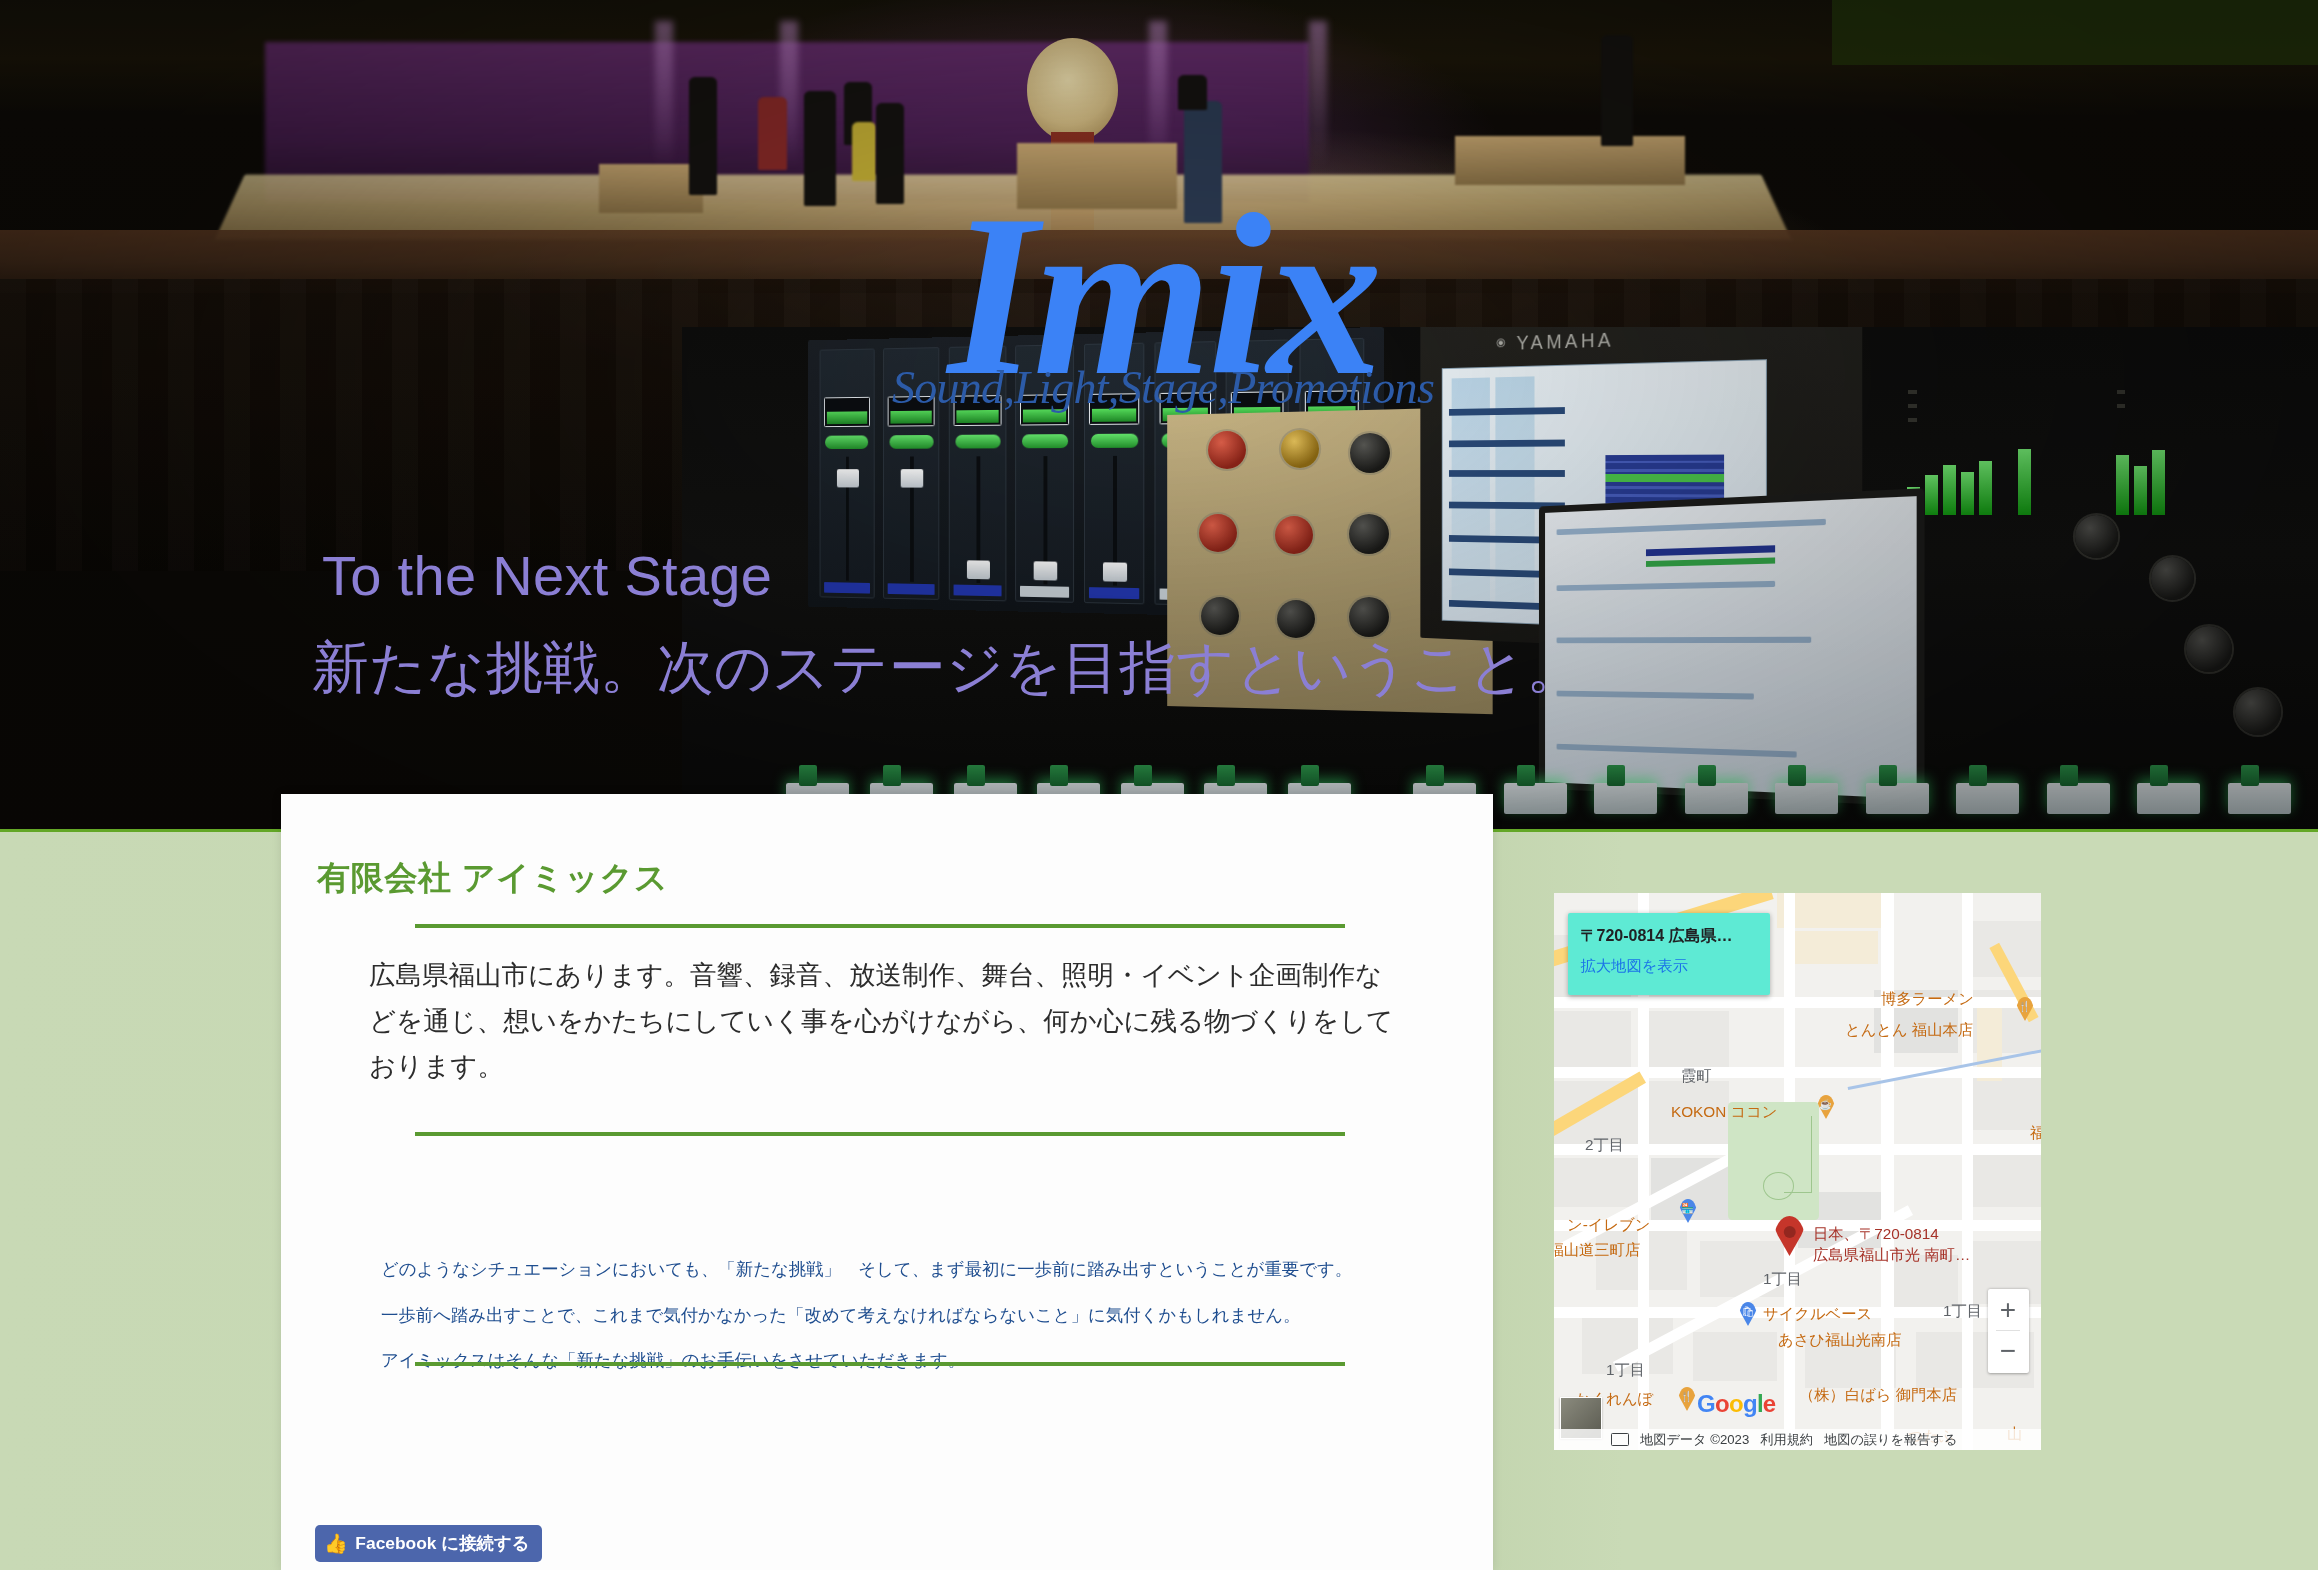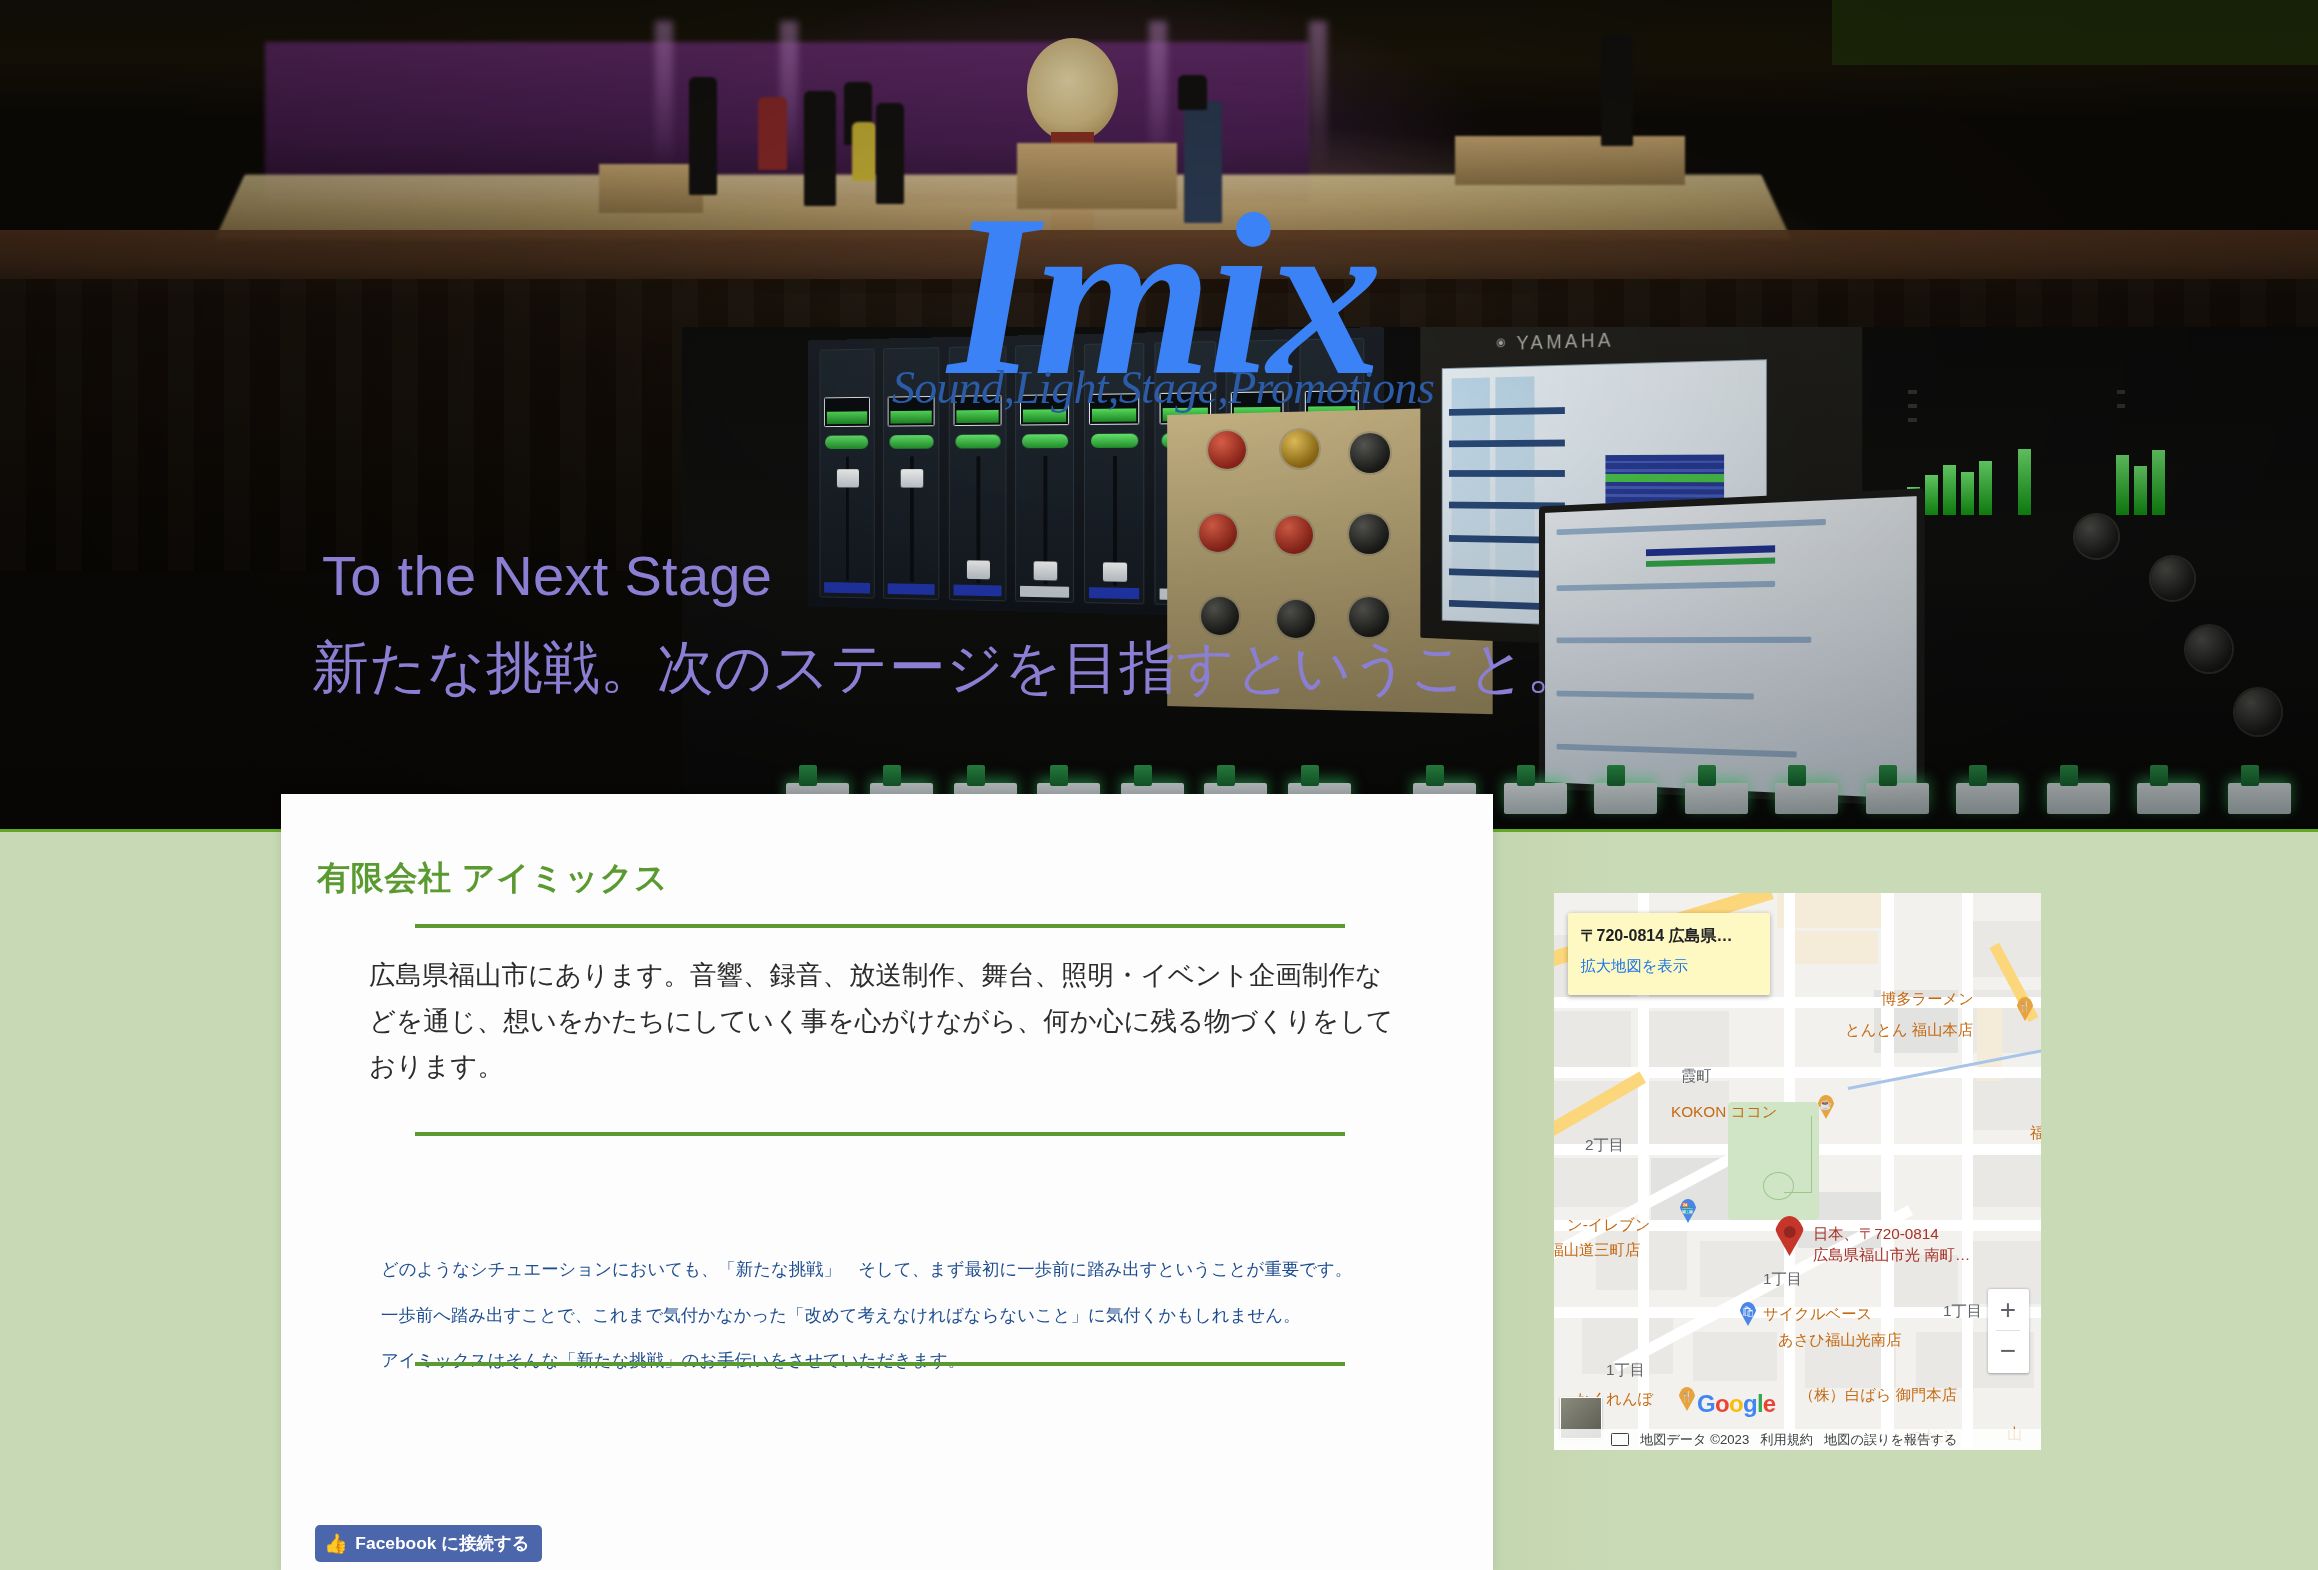--- a/index.html
+++ b/index.html
@@ -322,21 +322,21 @@
     width:7px; height:7px; border-radius:50%; background:rgba(0,0,0,.25);
   }
   .pin.big .hole{ width:12.5px; height:12.5px; top:9.7px; }
   .pin .gl{
     position:absolute; left:50%; top:4.9px; transform:translateX(-50%);
     color:#fff; font-size:10.4px; line-height:1;
   }
 
   .map-card{
     position:absolute; left:14px; top:19.5px; width:202px; height:82px;
-    background:#fef9c3; border-radius:2.1px; box-shadow:0 1.4px 4.9px rgba(0,0,0,.30);
+    background:#5eead4; border-radius:2.1px; box-shadow:0 1.4px 4.9px rgba(0,0,0,.30);
     padding:13.2px 12.5px;
   }
   .map-card .addr{ font-size:16px; color:#202124; font-weight:700; }
   .map-card .link{ font-size:15.3px; color:#1a73e8; margin-top:9.7px; cursor:pointer; }
 
   .zoom-ctl{
     position:absolute; right:12.5px; bottom:77px; width:41px; height:84px;
     background:#fff; border-radius:2.1px; box-shadow:0 0.7px 2.8px rgba(0,0,0,.32);
   }
   .zoom-ctl div{

